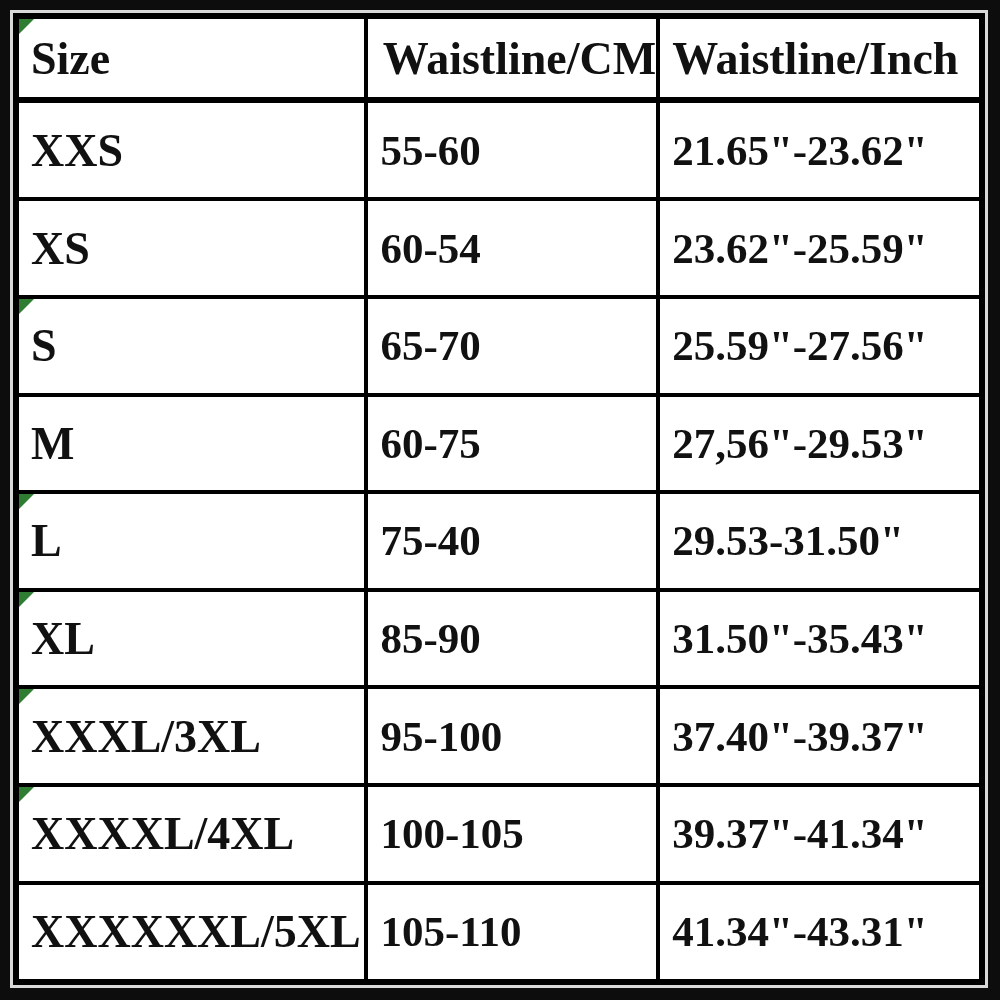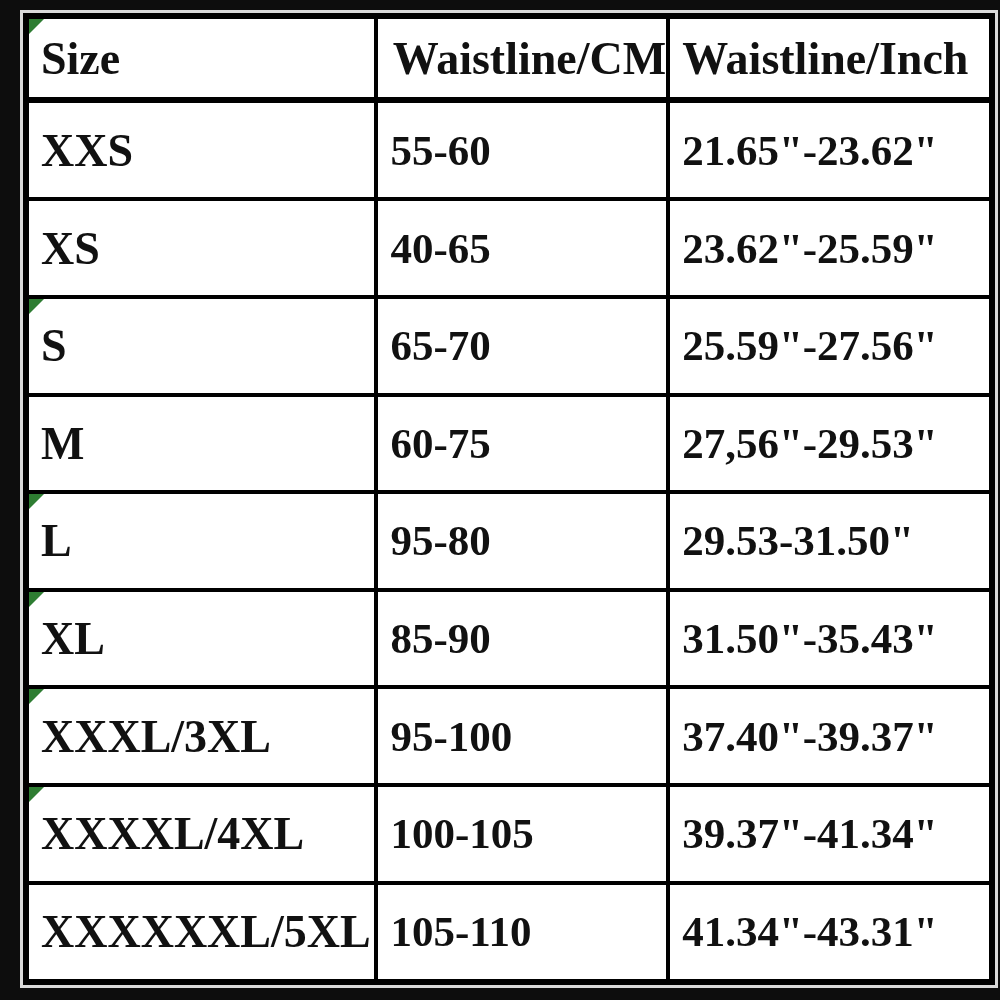--- a/index.html
+++ b/index.html
@@ -6,21 +6,21 @@
     margin: 0;
     padding: 0;
     width: 1000px;
     height: 1000px;
     background: #0d0d0d;
     font-family: "Liberation Serif", "DejaVu Serif", serif;
     overflow: hidden;
   }
   .frame {
     position: absolute;
-    left: 23px;
+    left: 13px;
     top: 13px;
     width: 972px;
     height: 972px;
     background: #e5e5e5;
     outline: 3px solid #d9d9d9;
   }
   table.size-chart {
     width: 100%;
     height: 100%;
     border-collapse: collapse;
@@ -85,36 +85,36 @@
       </tr>
     </thead>
     <tbody>
         <tr>
           <td class="size-cell"><span>XXS</span></td>
           <td class="num-cell"><span>55-60</span></td>
           <td class="num-cell"><span>21.65"-23.62"</span></td>
         </tr>
         <tr>
           <td class="size-cell"><span>XS</span></td>
-          <td class="num-cell"><span>40-65</span></td>
+          <td class="num-cell"><span>60-54</span></td>
           <td class="num-cell"><span>23.62"-25.59"</span></td>
         </tr>
         <tr>
           <td class="size-cell"><span class="cell-marker"></span><span>S</span></td>
           <td class="num-cell"><span>65-70</span></td>
           <td class="num-cell"><span>25.59"-27.56"</span></td>
         </tr>
         <tr>
           <td class="size-cell"><span>M</span></td>
           <td class="num-cell"><span>60-75</span></td>
           <td class="num-cell"><span>27,56"-29.53"</span></td>
         </tr>
         <tr>
           <td class="size-cell"><span class="cell-marker"></span><span>L</span></td>
-          <td class="num-cell"><span>95-80</span></td>
+          <td class="num-cell"><span>75-40</span></td>
           <td class="num-cell"><span>29.53-31.50"</span></td>
         </tr>
         <tr>
           <td class="size-cell"><span class="cell-marker"></span><span>XL</span></td>
           <td class="num-cell"><span>85-90</span></td>
           <td class="num-cell"><span>31.50"-35.43"</span></td>
         </tr>
         <tr>
           <td class="size-cell"><span class="cell-marker"></span><span>XXXL/3XL</span></td>
           <td class="num-cell"><span>95-100</span></td>

